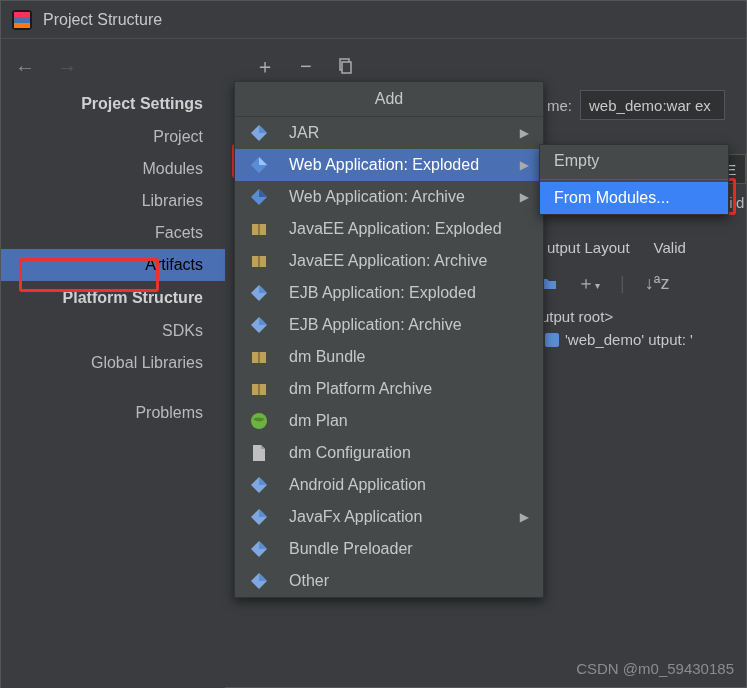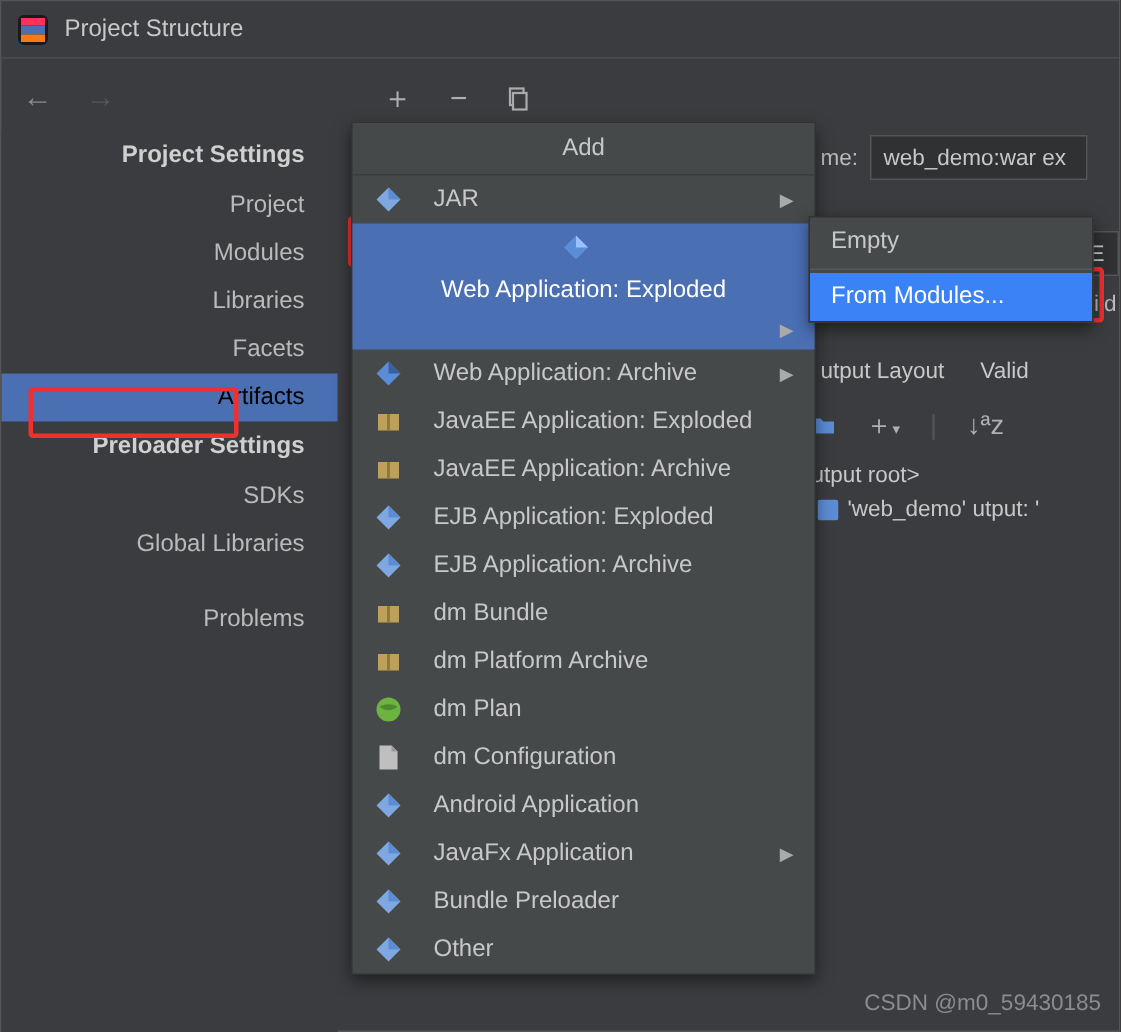--- a/index.html
+++ b/index.html
@@ -18,21 +18,21 @@
   .toolbar { position:absolute; top:45px; left:240px; width:150px; height:40px; display:flex; align-items:center; gap:25px; padding-left:14px;}
   .toolbar .tbtn { color:#b0b0b0; font-size:20px; line-height:1;}
   .main { position:absolute; top:45px; left:340px; right:0; height:600px; color:#bababa;}
   .main .row { position:absolute; display:flex; align-items:center; gap:8px;}
   .textbox { background:#2f3133; border:1px solid #555; color:#c8c8c8; padding:4px 8px; height:30px; display:inline-flex; align-items:center; font-size:15px;}
   .popup { position:absolute; top:80px; left:233px; width:310px; background:#45494a; border:1px solid #313335; box-shadow:0 4px 10px rgba(0,0,0,0.5); z-index:50;}
   .popup .pophead { text-align:center; color:#c8c8c8; padding:8px 0; font-size:16px; border-bottom:1px solid #3a3c3f;}
   .popup .pitem { display:flex; align-items:center; padding:6px 14px; color:#c8c8c8; font-size:16px; cursor:pointer; position:relative;gap:10px;}
   .popup .pitem .picon { width:20px; height:20px; margin-right:10px; flex-shrink:0; display:flex; align-items:center; justify-content:center;}
   .popup .pitem .arrow-r { margin-left:auto; color:#aaa; font-size:12px;}
-  .popup .pitem.sel { background:#4a6fb3; color:#fff;flex-direction:column;}
+  .popup .pitem.sel { background:#4a6fb3; color:#fff;}
   .submenu { position:absolute; top:143px; left:538px; width:190px; background:#45494a; border:1px solid #313335; box-shadow:0 4px 10px rgba(0,0,0,0.5); z-index:60;}
   .submenu .sitem { padding:7px 14px; color:#c8c8c8; font-size:16px; cursor:pointer;}
   .submenu .sitem.sel { background:#3b82f6; color:#fff;}
   .sep { height:1px; background:#565a5c; margin:2px 0;}
   .tabs-row { position:absolute; top:238px; left:340px; right:0; height:28px; display:flex; gap:24px; color:#c8c8c8; font-size:15px;}
   .outtoolbar { position:absolute; top:268px; left:540px; right:0; height:28px; display:flex; gap:20px; align-items:center; color:#b0b0b0; font-size:18px;}
   .tree { position:absolute; top:304px; left:540px; right:0; color:#c8c8c8; font-size:15px;}
   .tree .trow { display:flex; align-items:center; gap:6px; padding:3px 0;}
   .watermark { position:absolute; bottom:10px; right:12px; color:#8a8c8f; font-size:15px;}
   svg { display:block; }
@@ -59,21 +59,21 @@
     <span class="arrow" style="opacity:0.35">→</span>
   </div>
 
   <div class="sidebar">
     <div class="heading">Project Settings</div>
     <div class="item">Project</div>
     <div class="item">Modules</div>
     <div class="item">Libraries</div>
     <div class="item">Facets</div>
     <div class="item selected">Artifacts</div>
-    <div class="heading">Preloader Settings</div>
+    <div class="heading">Platform Structure</div>
     <div class="item">SDKs</div>
     <div class="item">Global Libraries</div>
     <div style="height:18px"></div>
     <div class="item">Problems</div>
   </div>
 
   <div class="toolbar">
     <span class="tbtn">＋</span>
     <span class="tbtn">−</span>
     <span class="tbtn">

